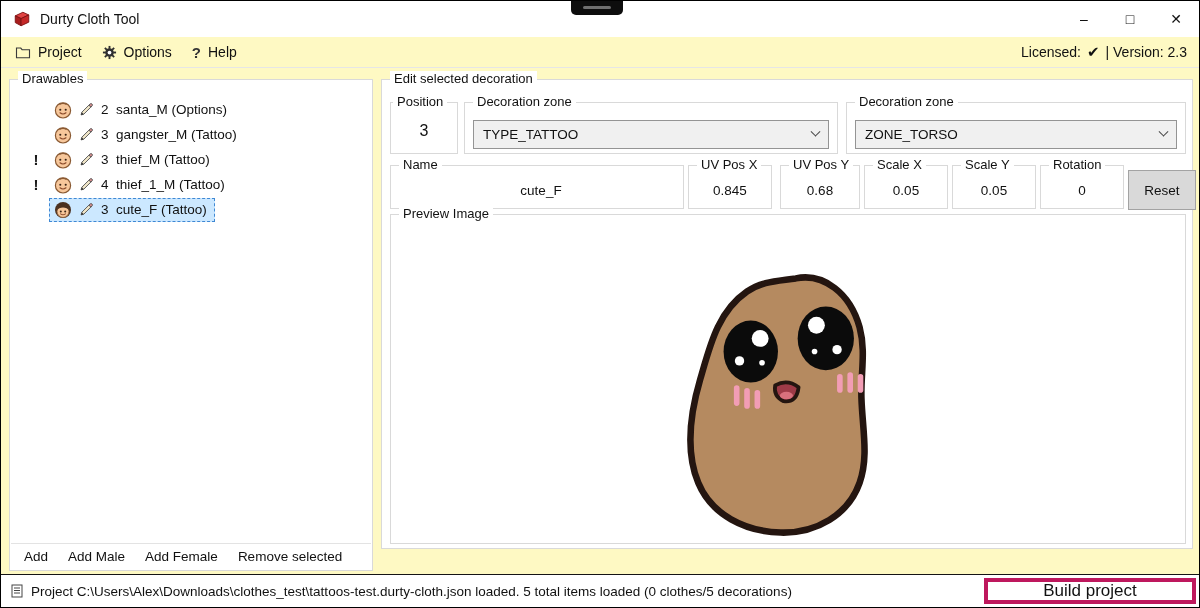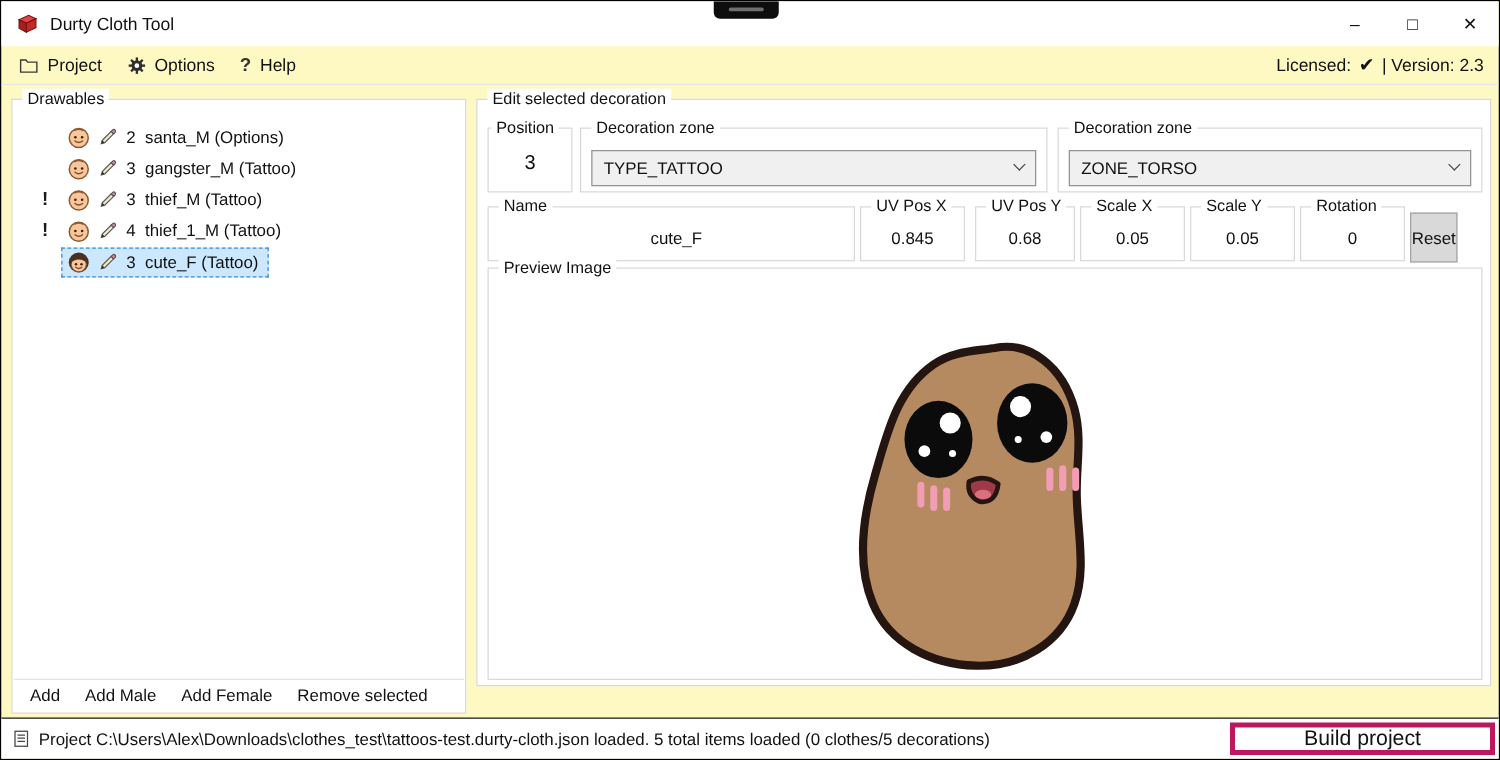--- a/index.html
+++ b/index.html
@@ -39,21 +39,21 @@
   .list-toolbar { position:absolute; left:1px; right:1px; bottom:1px; height:26px; display:flex; align-items:center; gap:20px; padding-left:13px; border-top:1px solid #e3e3e3; background:#fff; font-size:13.5px; }
 
   
   .editor-box { left:380px; top:78px; width:812px; height:470px; }
   .combo { position:absolute; left:8px; right:8px; top:17px; height:29px; background:#f0f0f0; border:1px solid #949494; display:flex; align-items:center; padding:0 9px; font-size:13.5px; }
   .chev { width:7px; height:7px; border-right:1.4px solid #444; border-bottom:1.4px solid #444; transform:rotate(45deg) translate(-2px,-2px); margin-left:auto; }
   .field-input { width:100%; height:100%; border:none; background:transparent; font:inherit; color:#111; outline:none; padding:6px 0 0 0; }
   .center-input { text-align:center; }
   .left-input { text-align:center; padding-left:8px; }
   .pos-input { font-size:16px; }
-  .reset-btn { position:absolute; left:746px; top:90px; width:38px; height:40px; background:#d9d9d9; border:1px solid #a3a3a3; display:flex; align-items:center; justify-content:center; font-size:13.5px; }
+  .reset-btn { position:absolute; left:746px; top:90px; width:68px; height:40px; background:#d9d9d9; border:1px solid #a3a3a3; display:flex; align-items:center; justify-content:center; font-size:13.5px; }
 
   .preview-box { left:8px; top:134px; width:796px; height:330px; }
   .potato-wrap { position:absolute; left:50%; top:54px; transform:translateX(-52%); }
 
   
   .statusbar { position:absolute; left:0; right:0; bottom:0; height:33px; border-top:1px solid #141414; display:flex; align-items:center; gap:8px; padding-left:10px; background:#fff; font-size:13.5px; }
   .build-btn { position:absolute; right:3px; top:3px; width:212px; height:26px; border:4px solid #be185d; background:#fff; display:flex; align-items:center; justify-content:center; font-size:17px; }
 </style>
 </head>
 <body>

